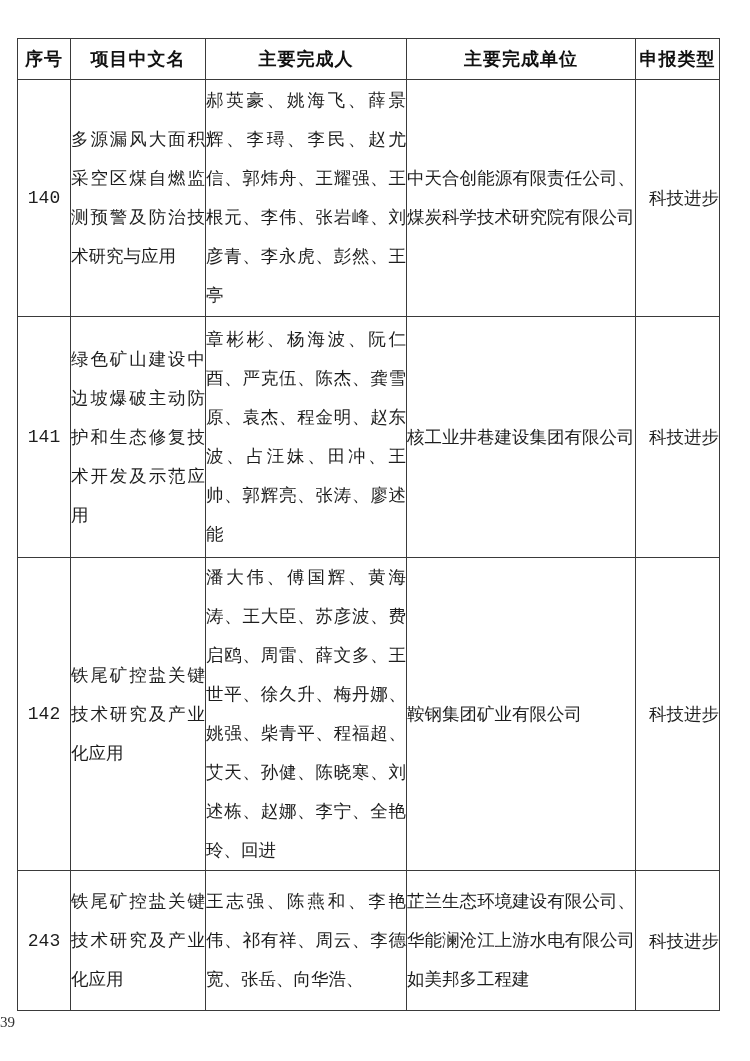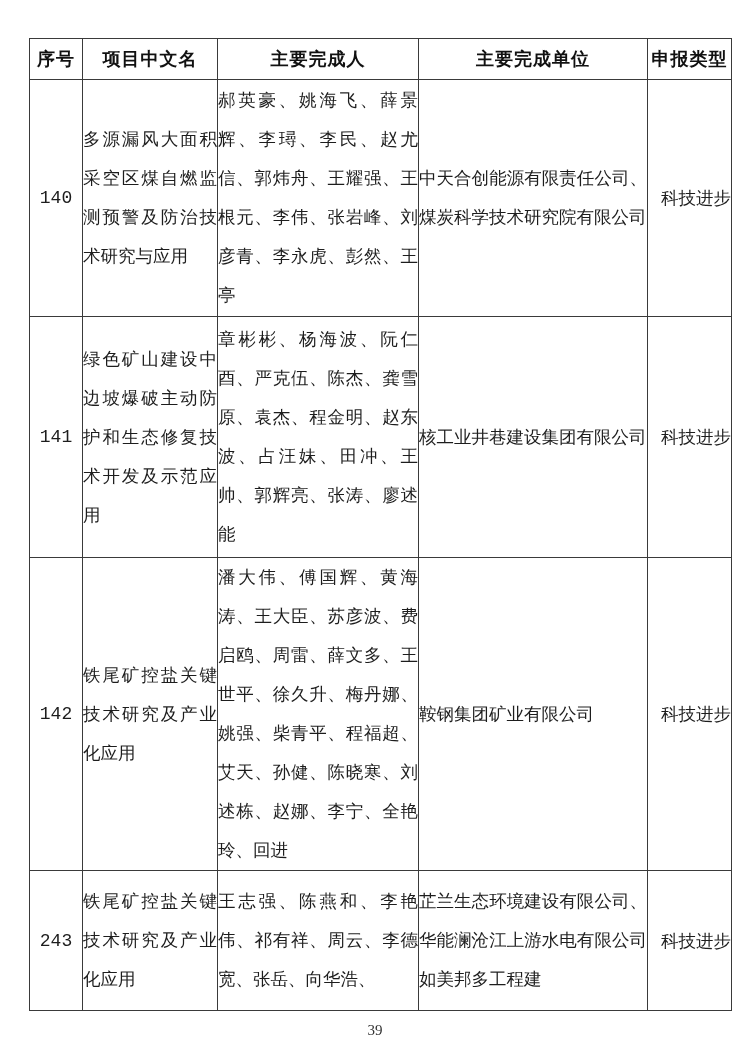--- a/index.html
+++ b/index.html
@@ -13,21 +13,21 @@
   }
   .page {
     position: relative;
     width: 750px;
     height: 1061px;
     overflow: hidden;
     background: #ffffff;
   }
   table.awards {
     position: absolute;
-    left: 29px;
+    left: 17px;
     top: 38px;
     width: 702px;
     border-collapse: collapse;
     table-layout: fixed;
   }
   table.awards col.c-seq     { width: 53px;  }
   table.awards col.c-project { width: 135px; }
   table.awards col.c-people  { width: 201px; }
   table.awards col.c-units   { width: 229px; }
   table.awards col.c-type    { width: 84px;  }
@@ -70,24 +70,23 @@
   tr.r-141 { height: 241px; }
   tr.r-142 { height: 310px; }
   tr.r-143 { height: 140px; }
   tr.r-143 td { vertical-align: middle; }
 
   .page-number {
     position: absolute;
     left: 0;
     width: 750px;
     top: 1014px;
-    text-align: center;
+    text-align: left;
     font-size: 15px;
     color: #333;
-    margin-top: 8px;
   }
 </style>
 </head>
 <body>
 
 <div class="page">
 
   <table class="awards">
     <colgroup>
       <col class="c-seq">

